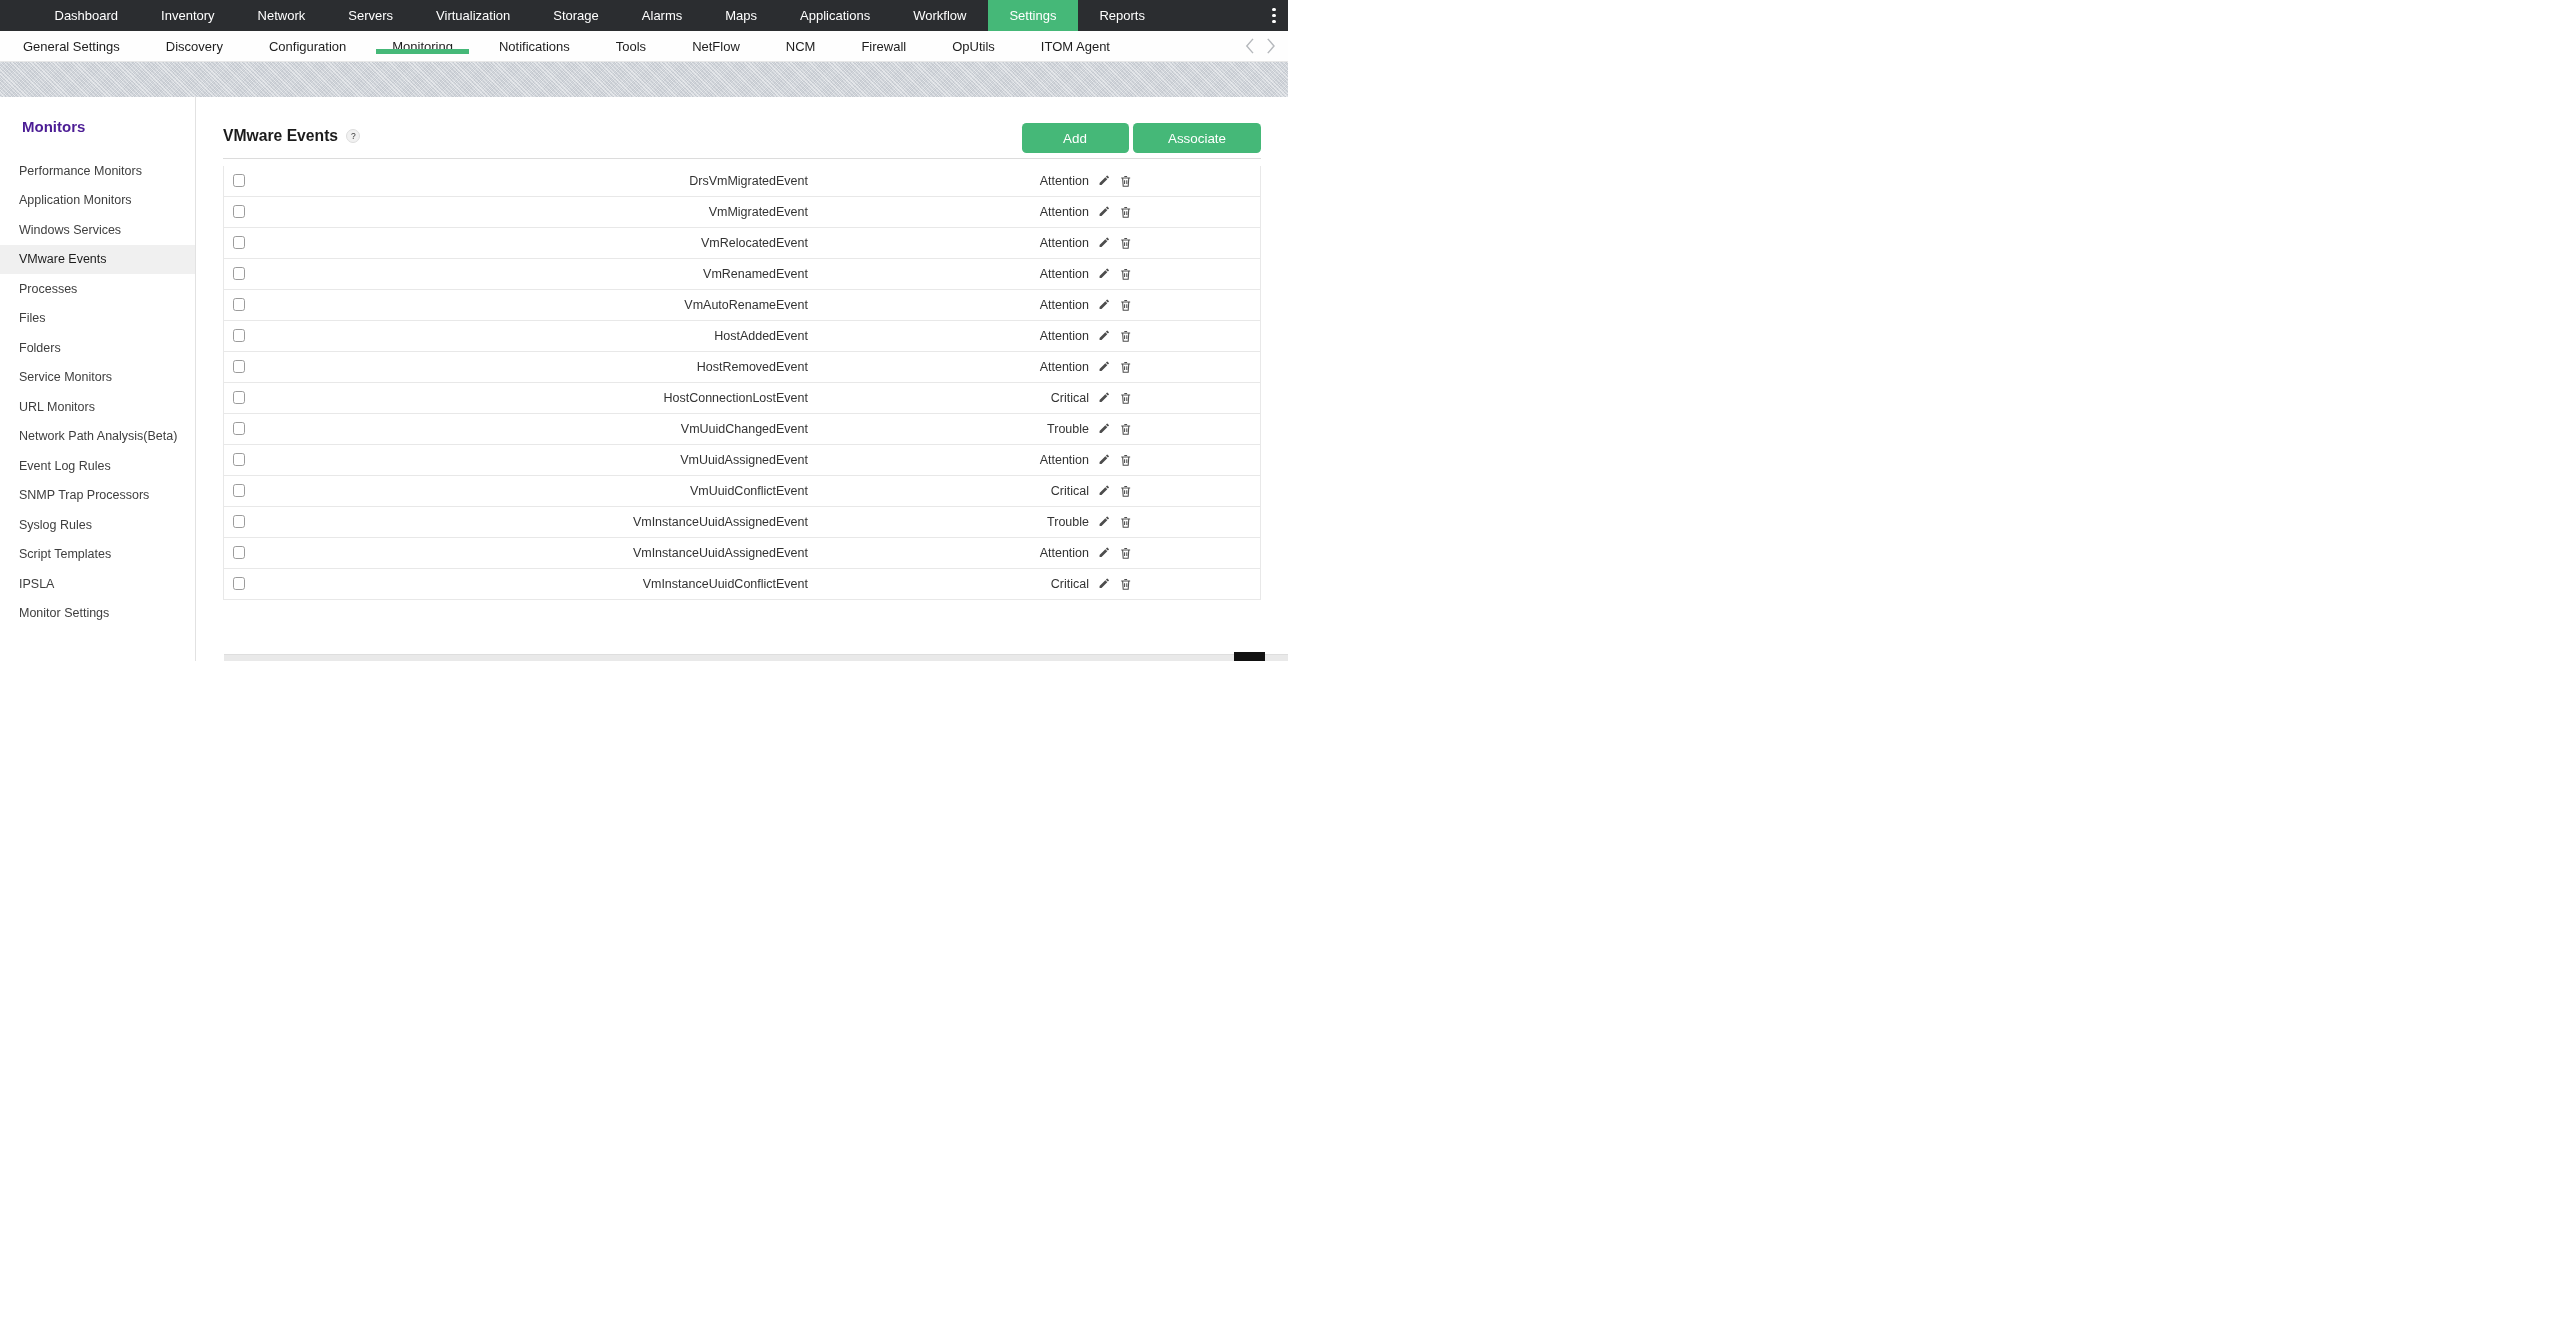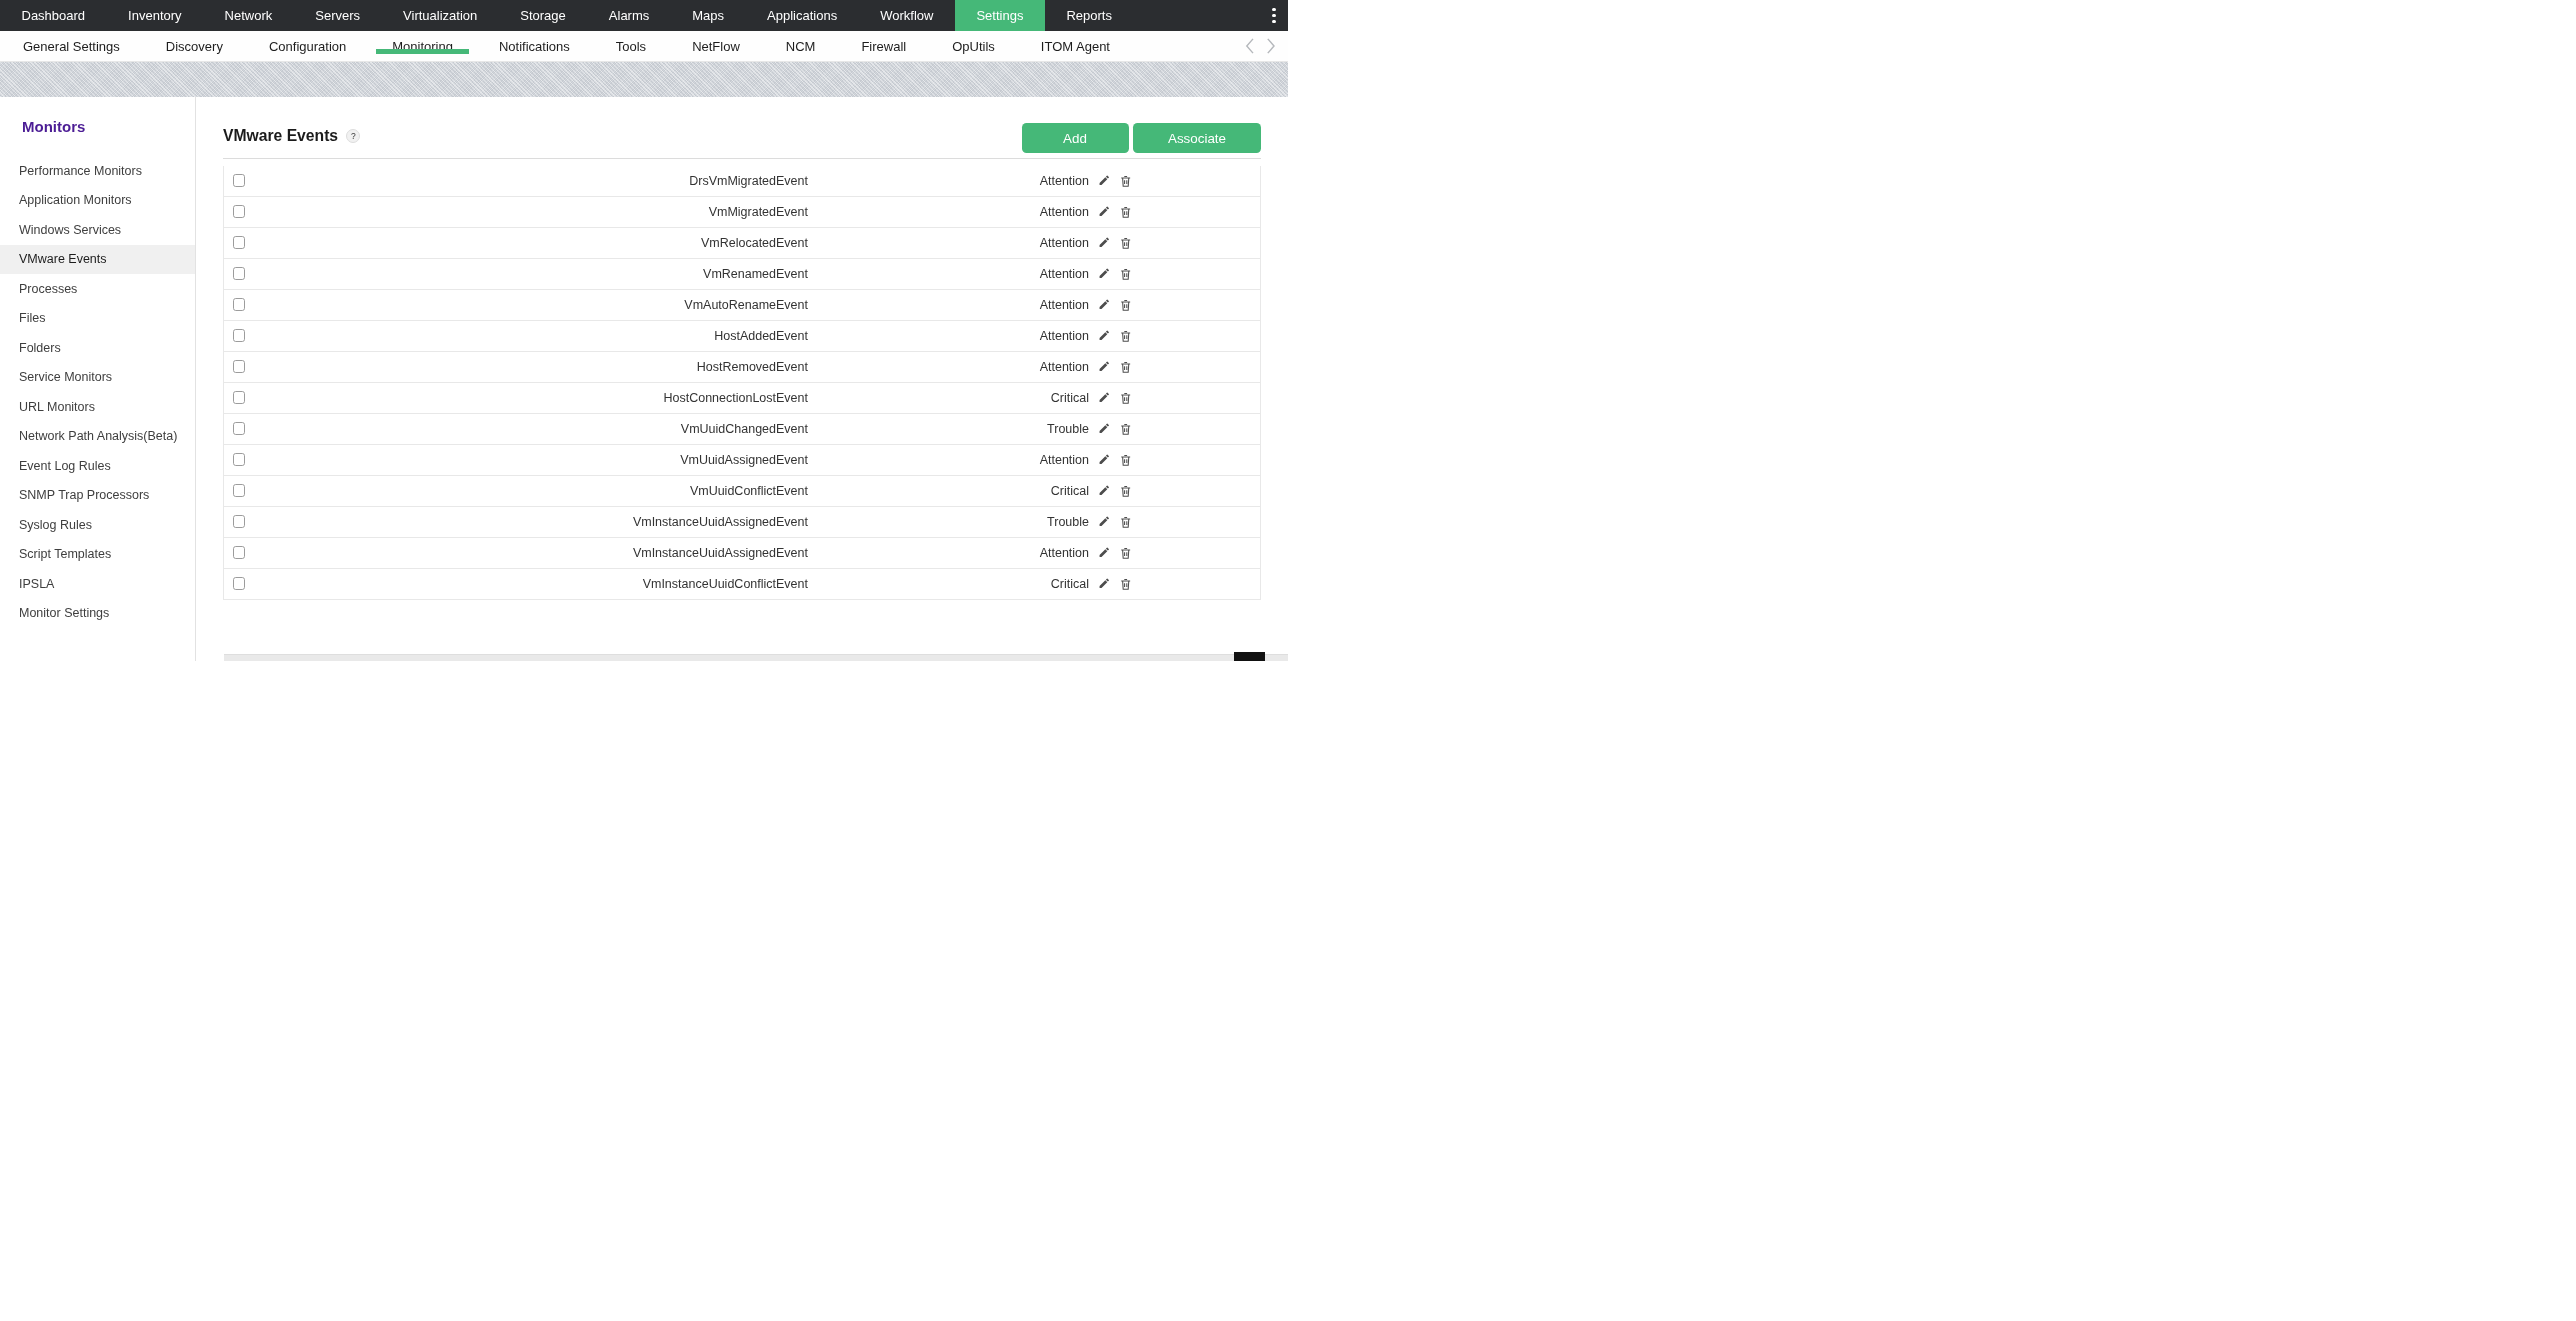--- a/index.html
+++ b/index.html
@@ -63,21 +63,21 @@
 
   .footer-strip{position:absolute;left:224px;right:0;bottom:0;height:7.2px;background:#e9e9e9;border-top:0.9px solid #dedede;}
   .footer-black{position:absolute;left:1234px;bottom:0;width:31px;height:9px;background:#111;}
 </style>
 </head>
 <body>
 
 <div class="screen">
 
   <div class="topnav">
-    <div id="topnav-items" style="display:flex;align-items:stretch;">
+    <div id="topnav-items" style="display:flex;align-items:stretch;padding-left:33px;">
         <div class="top-item">
           <span>Dashboard</span>
         </div>
         <div class="top-item">
           <span>Inventory</span>
         </div>
         <div class="top-item">
           <span>Network</span>
         </div>
         <div class="top-item">

